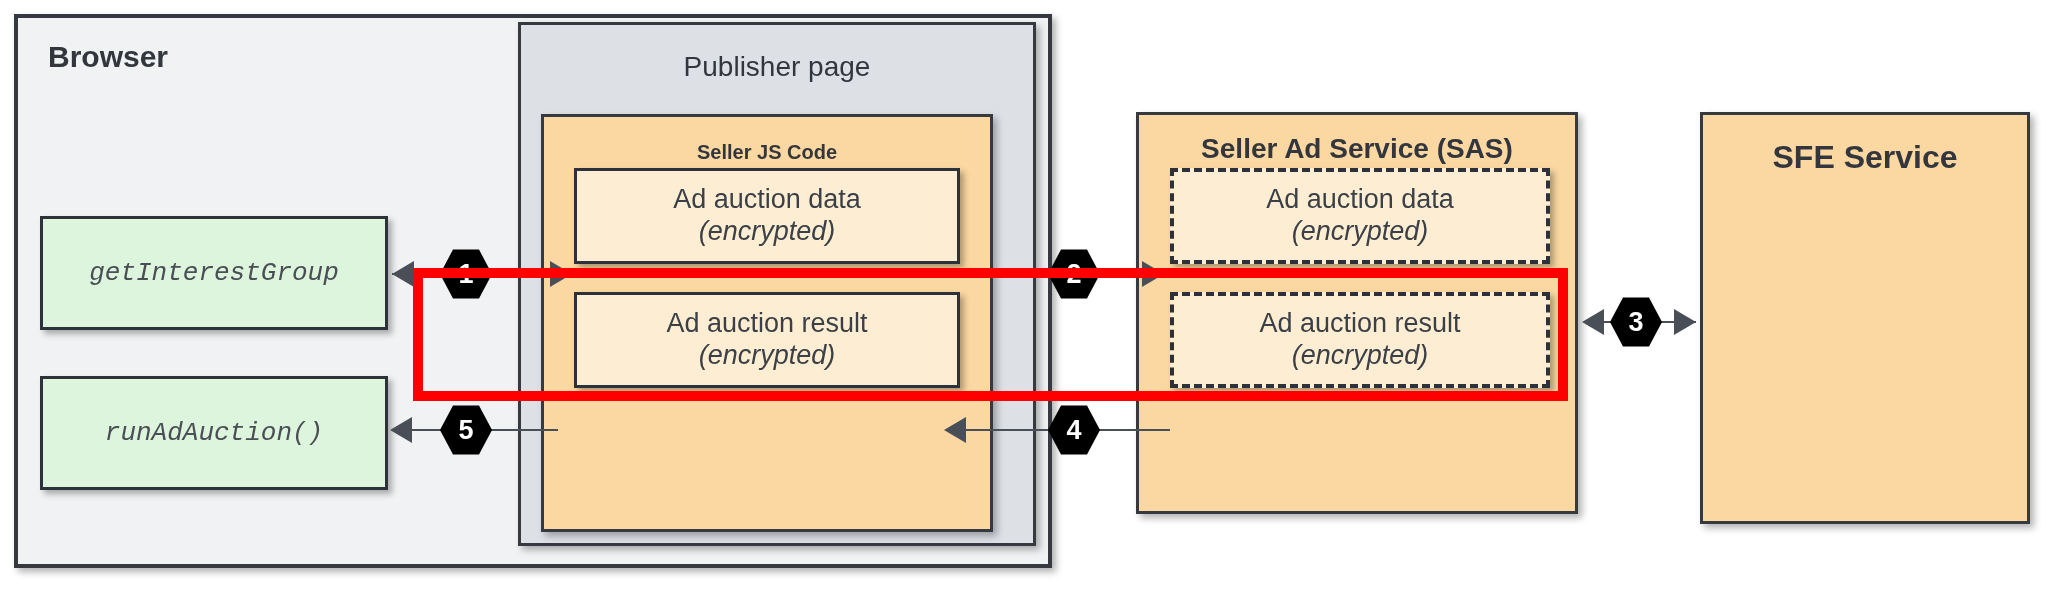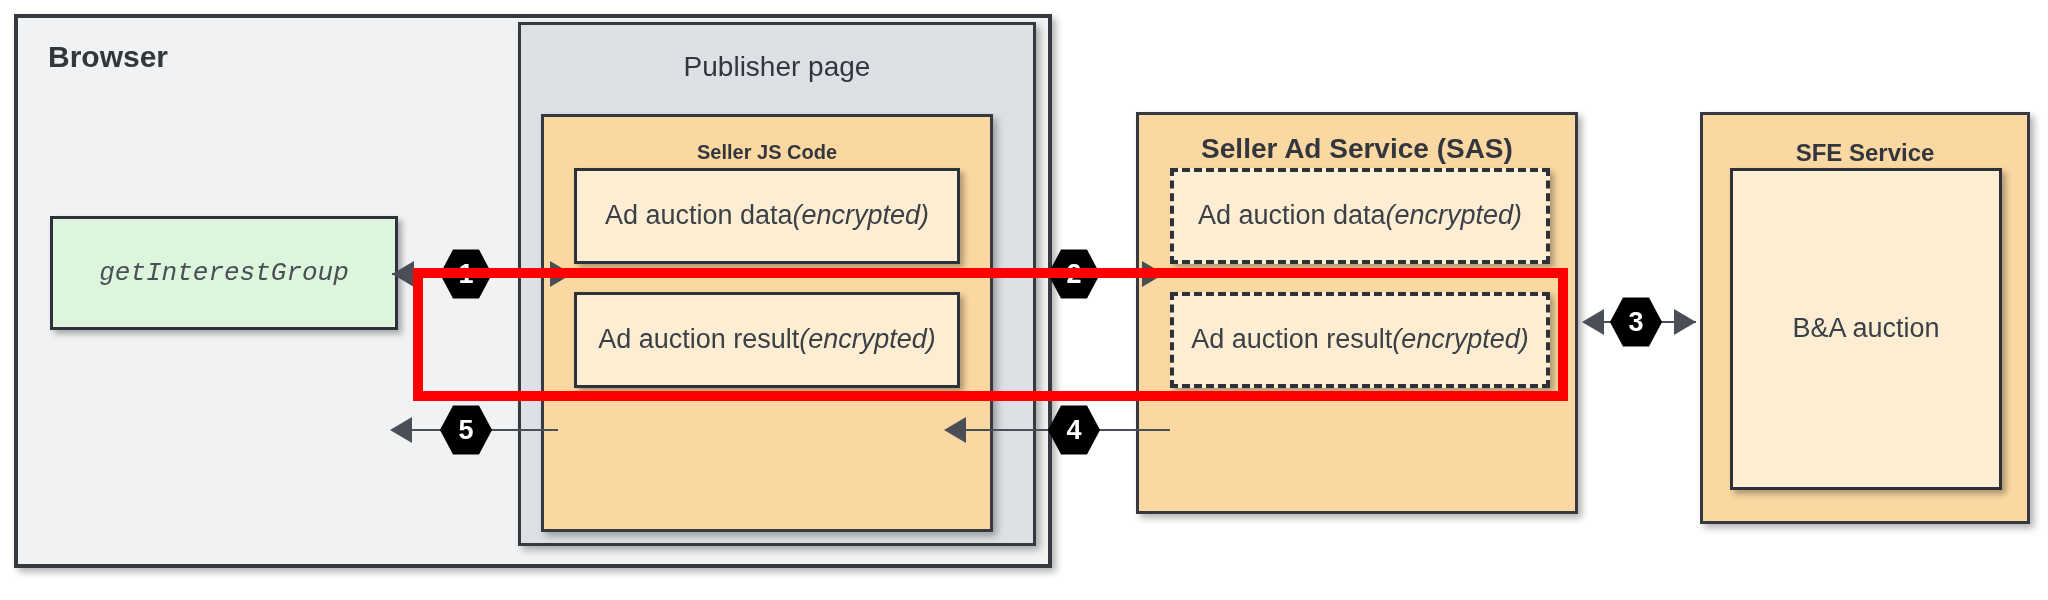--- a/index.html
+++ b/index.html
@@ -64,31 +64,31 @@
     left: 1136px; top: 112px; width: 442px; height: 402px;
     background: #fbd8a1;
   }
   #sas-title { top: 18px; font-size: 28px; font-weight: bold; }
 
   
   #sfe {
     left: 1700px; top: 112px; width: 330px; height: 412px;
     background: #fbd8a1;
   }
-  #sfe-title { top: 24px; font-size: 24px; font-weight: bold; }
+  #sfe-title { top: 24px; font-size: 32px; font-weight: bold; }
 
   
   .card {
     position: absolute;
     box-sizing: border-box;
     border: 3px solid #2d3139;
     background: #fdeed3;
     box-shadow: 4px 4px 6px rgba(0,0,0,0.30);
     display: flex;
-    flex-direction: row;
+    flex-direction: column;
     align-items: center;
     justify-content: center;
     color: #3b3f46;
     font-size: 27px;
     line-height: 1.18;
     text-align: center;
   }
   .card.dashed { border-style: dashed; border-width: 4px; }
   .card .sub { font-style: italic; }
 
@@ -163,24 +163,27 @@
 </style>
 </head>
 <body>
 
 <div id="stage">
 
   <div class="box" id="browser">
     <div id="browser-title">Browser</div>
   </div>
 
-  <div class="card-green" style="left:40px; top:216px; width:348px; height:114px;margin-left:10px;">
+  <div class="card-green" style="left:40px; top:216px; width:348px; height:114px;">
     <div>getInterestGroup</div>
   </div>
 
+  <div class="card-green" style="left:40px; top:376px; width:348px; height:114px;">
+    <div>runAdAuction()</div>
+  </div>
 
   <div class="box" id="publisher">
     <div class="box-title" id="publisher-title">Publisher page</div>
   </div>
 
   <div class="box" id="sellerjs">
     <div class="box-title" id="sellerjs-title">Seller JS Code</div>
   </div>
 
   <div class="card" style="left:574px; top:168px; width:386px; height:96px;">
@@ -204,23 +207,20 @@
 
   <div class="card dashed" style="left:1170px; top:292px; width:380px; height:96px;">
     <div>Ad auction result</div>
     <div class="sub">(encrypted)</div>
   </div>
 
   <div class="box" id="sfe">
     <div class="box-title" id="sfe-title">SFE Service</div>
   </div>
 
-  <div class="card" style="left:1730px; top:168px; width:272px; height:322px;">
-    <div>B&amp;A auction</div>
-  </div>
 
   <div id="redbox"></div>
 
   <div class="hline" style="left:392px; top:273px; width:166px;"></div>
   <div class="arrow arrow-left" style="left:392px; top:261px;"></div>
   <div class="arrow arrow-right" style="left:550px; top:261px;"></div>
   <div class="hex" style="left:440px; top:248px;">1</div>
 
   <div class="hline" style="left:958px; top:273px; width:212px;"></div>
   <div class="arrow arrow-right" style="left:1142px; top:261px;"></div>

